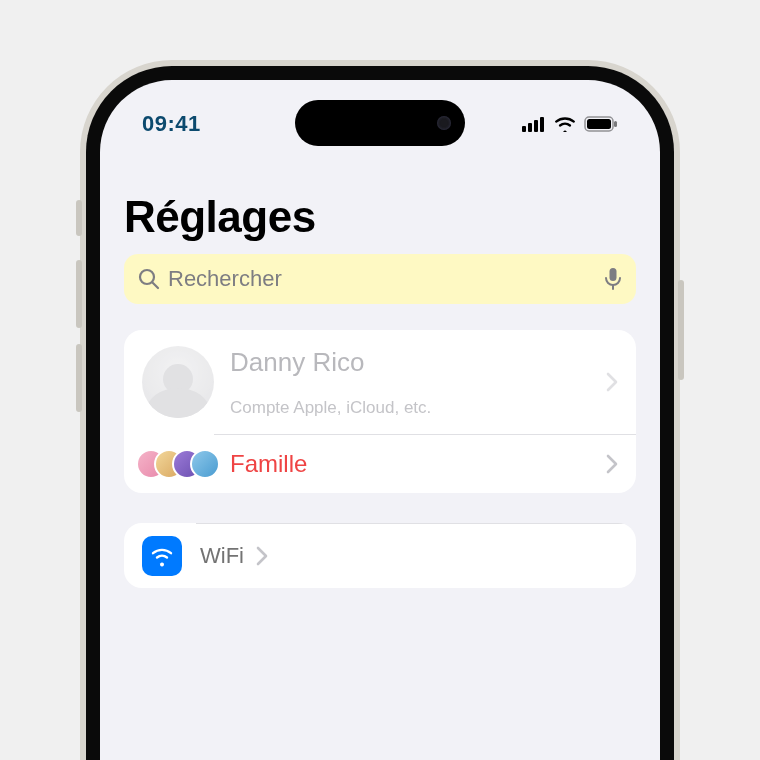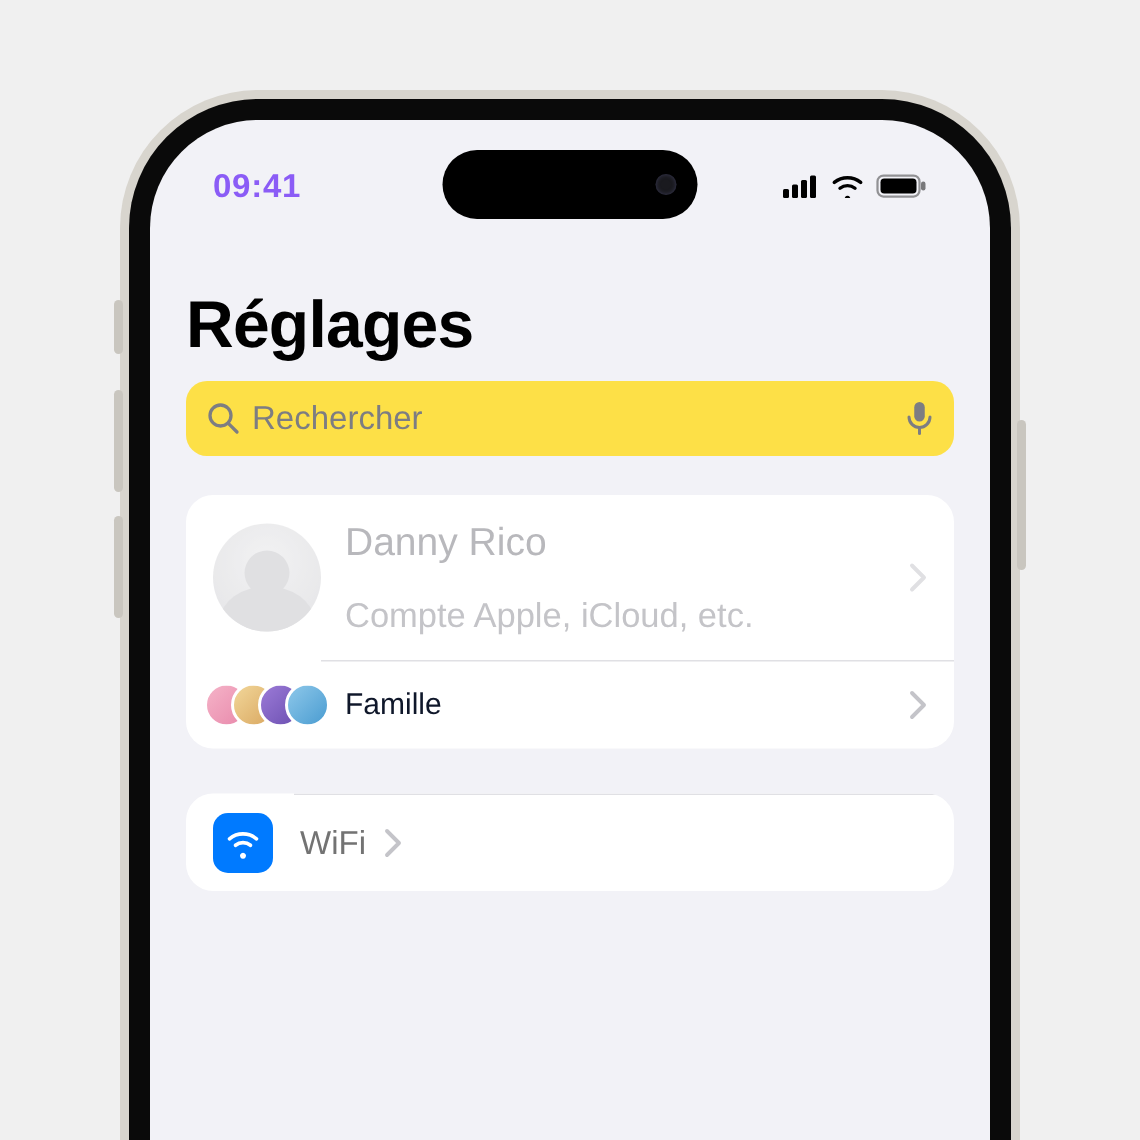--- a/index.html
+++ b/index.html
@@ -83,21 +83,21 @@
     height: 36px;
     display:flex;
     justify-content: space-between;
     align-items:center;
     padding: 0 42px;
     z-index:5;
   }
   .status-time {
     font-size: 22px;
     font-weight: 600;
-    color:#8b5cf6;
+    color:#0c4a6e;
     letter-spacing:0.5px;
     text-align:right;
   }
   .status-icons {
     display:flex;
     align-items:center;
     gap:8px;
   }
   .status-icons svg { display:block; }
   .content {
@@ -106,21 +106,21 @@
     padding-right: 24px;
   }
   .page-title {
     font-size: 44px;
     font-weight: 700;
     color: #000;
     letter-spacing: -0.5px;
     margin-bottom: 12px;
   }
   .search-bar {
-    background: #fde047;
+    background: #fef9c3;
     border-radius: 14px;
     height: 50px;
     display:flex;
     align-items:center;
     padding: 0 14px;
     gap: 8px;
     margin-bottom: 26px;
   }
   .search-bar .placeholder {
     flex:1;
@@ -159,23 +159,23 @@
     content:"";
     position:absolute; left:50%; top:46%; transform:translate(-50%,-50%);
     width:30px;height:30px;border-radius:50%;background:#c8c8cc;
   }
   .avatar-large::after{
     content:"";
     position:absolute; left:50%; bottom:-14px; transform:translateX(-50%);
     width:62px;height:44px;border-radius:50% 50% 0 0;background:#c8c8cc;
   }
   .row-main { flex:1; display:flex; flex-direction:column; }
-  .row-title { font-size: 20px; color:#0f172a; }
+  .row-title { font-size: 24px; color:#ef4444; }
   .row-title.dim { color:#b8b8bc; font-size:26px; }
-  .row-sub { font-size:23px; color:#c4c4c8; margin-top:20px; }
+  .row-sub { font-size:17px; color:#c4c4c8; margin-top:20px; }
   .chevron {
     color:#c4c4c9;
     flex-shrink:0;
     margin-left:8px;
   }
   .chevron.dim { color:#e0e0e3; }
   .fam-avatars {
     width:72px;
     display:flex;
     align-items:center;

